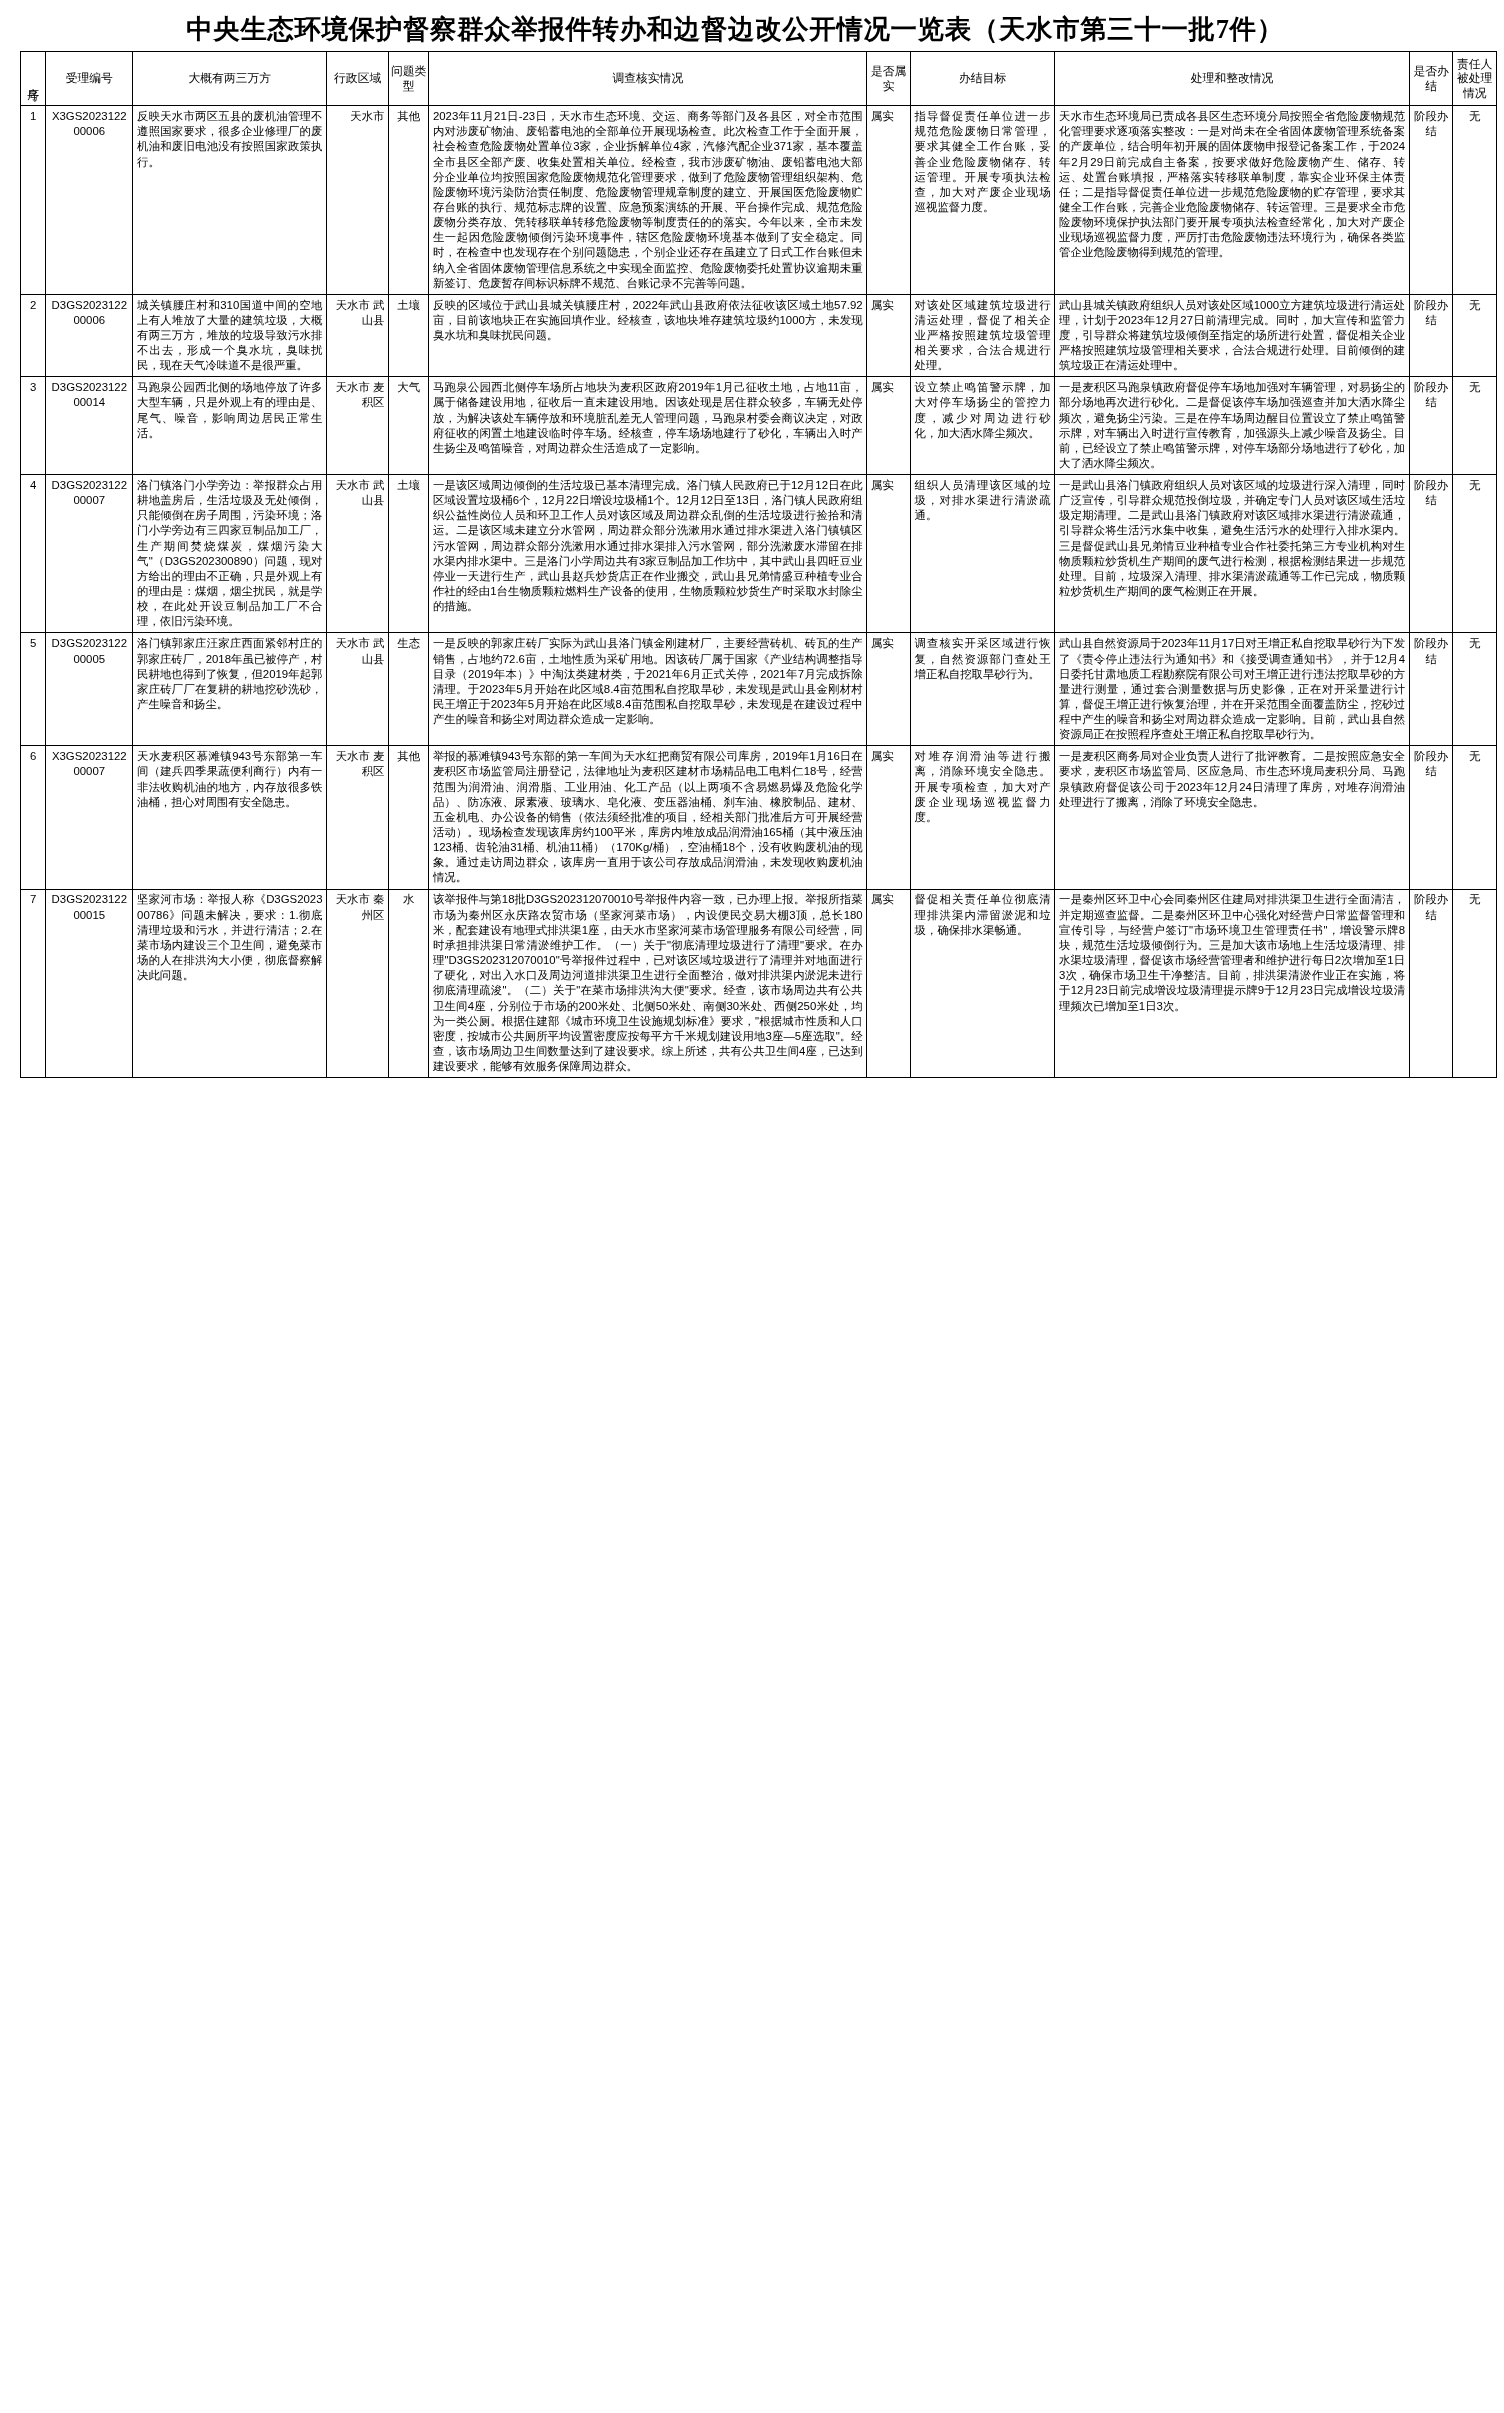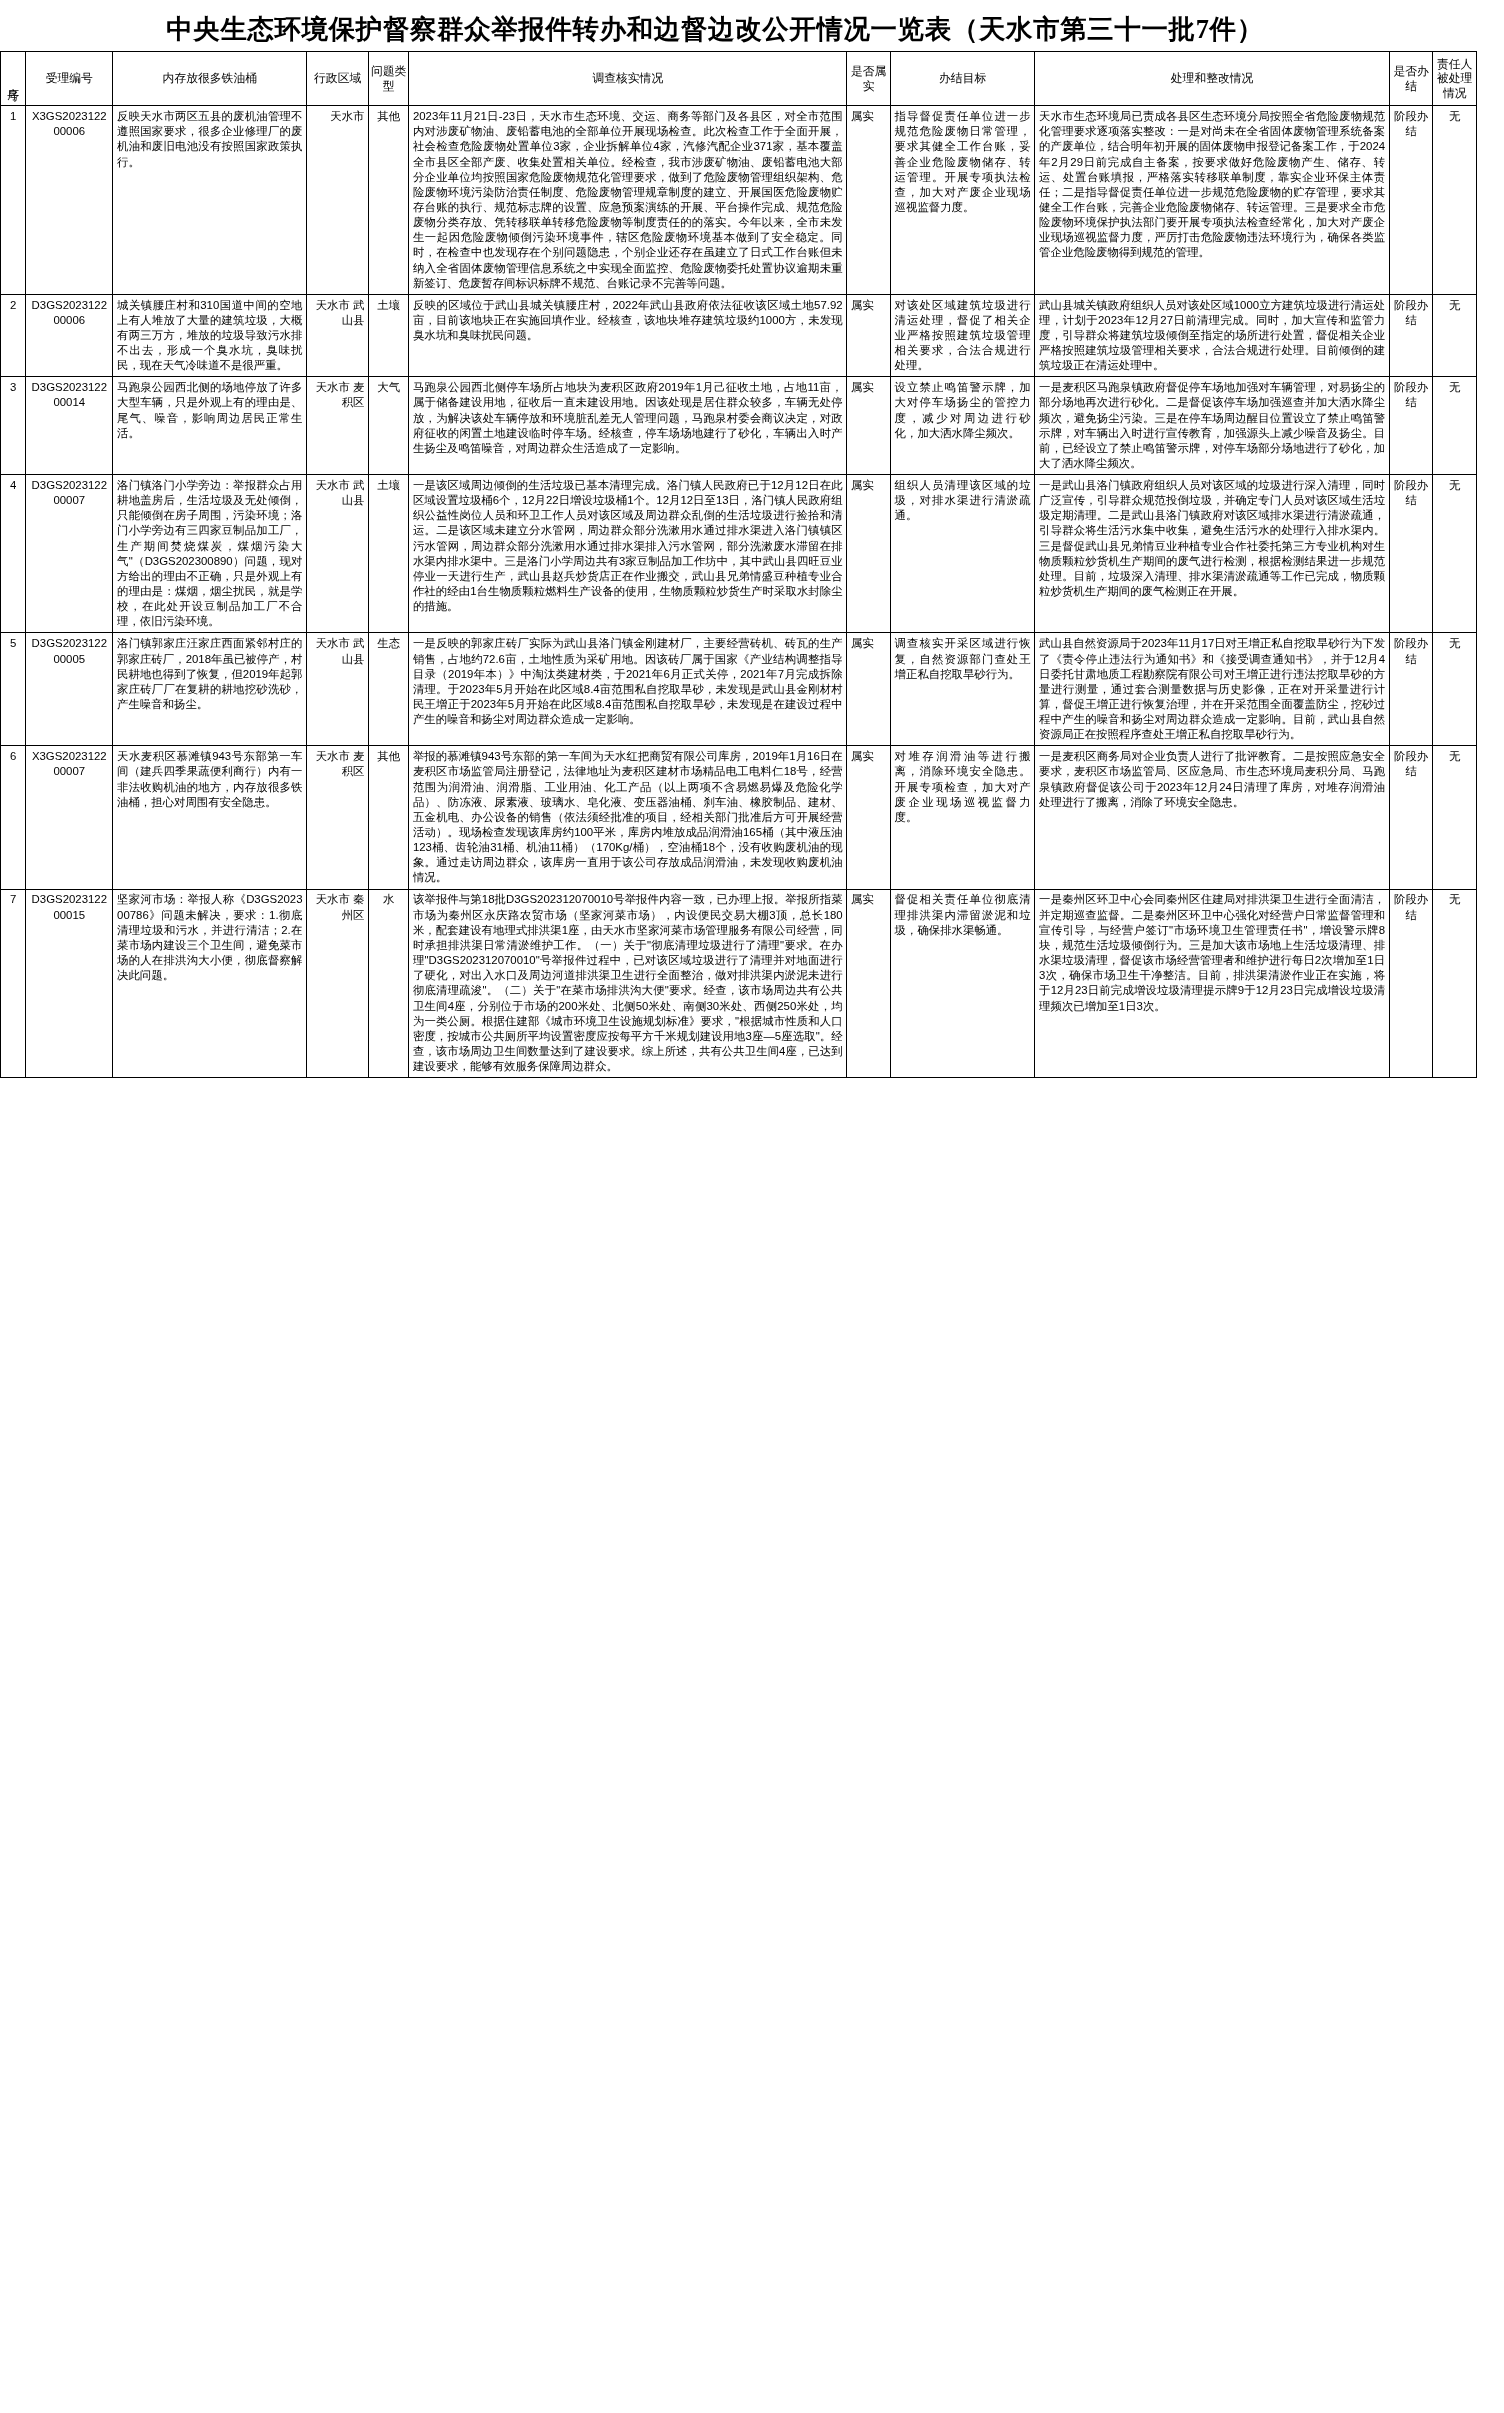--- a/index.html
+++ b/index.html
@@ -2,21 +2,21 @@
 <html style="font-size:11.8px"><head>
 <meta charset="utf-8">
 <style>
   html,body{margin:0;padding:0;background:#ffffff;}
   body{
     width:1505px;
     font-family:"Liberation Sans","DejaVu Sans",sans-serif;
     color:#000;
     -webkit-font-smoothing:antialiased;
   }
-  .page{width:1430px;padding:0 0 29px 0;box-sizing:border-box;}
+  .page{width:1430px;padding:0 0 29px 0;box-sizing:border-box;margin-left:20px;}
   .doc-title{
     text-align:center;
     font-family:"Liberation Serif","DejaVu Serif",serif;
     font-weight:bold;
     font-size:26.4px;
     letter-spacing:0.7px;
     padding:11.8px 0 4.4px 0;
   }
   .doc-sub{
     font-size:11.8px;
@@ -93,21 +93,21 @@
         <col class="c-true">
         <col class="c-goal">
         <col class="c-handle">
         <col class="c-closed">
         <col class="c-resp">
     </colgroup>
     <thead>
       <tr>
         <th><span class="vert">序号</span></th>
         <th><span>受理编号</span></th>
-        <th><span>内存放很多铁油桶</span></th>
+        <th><span>大概有两三万方</span></th>
         <th><span>行政区域</span></th>
         <th><span>问题类型</span></th>
         <th><span>调查核实情况</span></th>
         <th><span>是否属实</span></th>
         <th><span>办结目标</span></th>
         <th><span>处理和整改情况</span></th>
         <th><span>是否办结</span></th>
         <th><span>责任人被处理情况</span></th>
       </tr>
     </thead>

